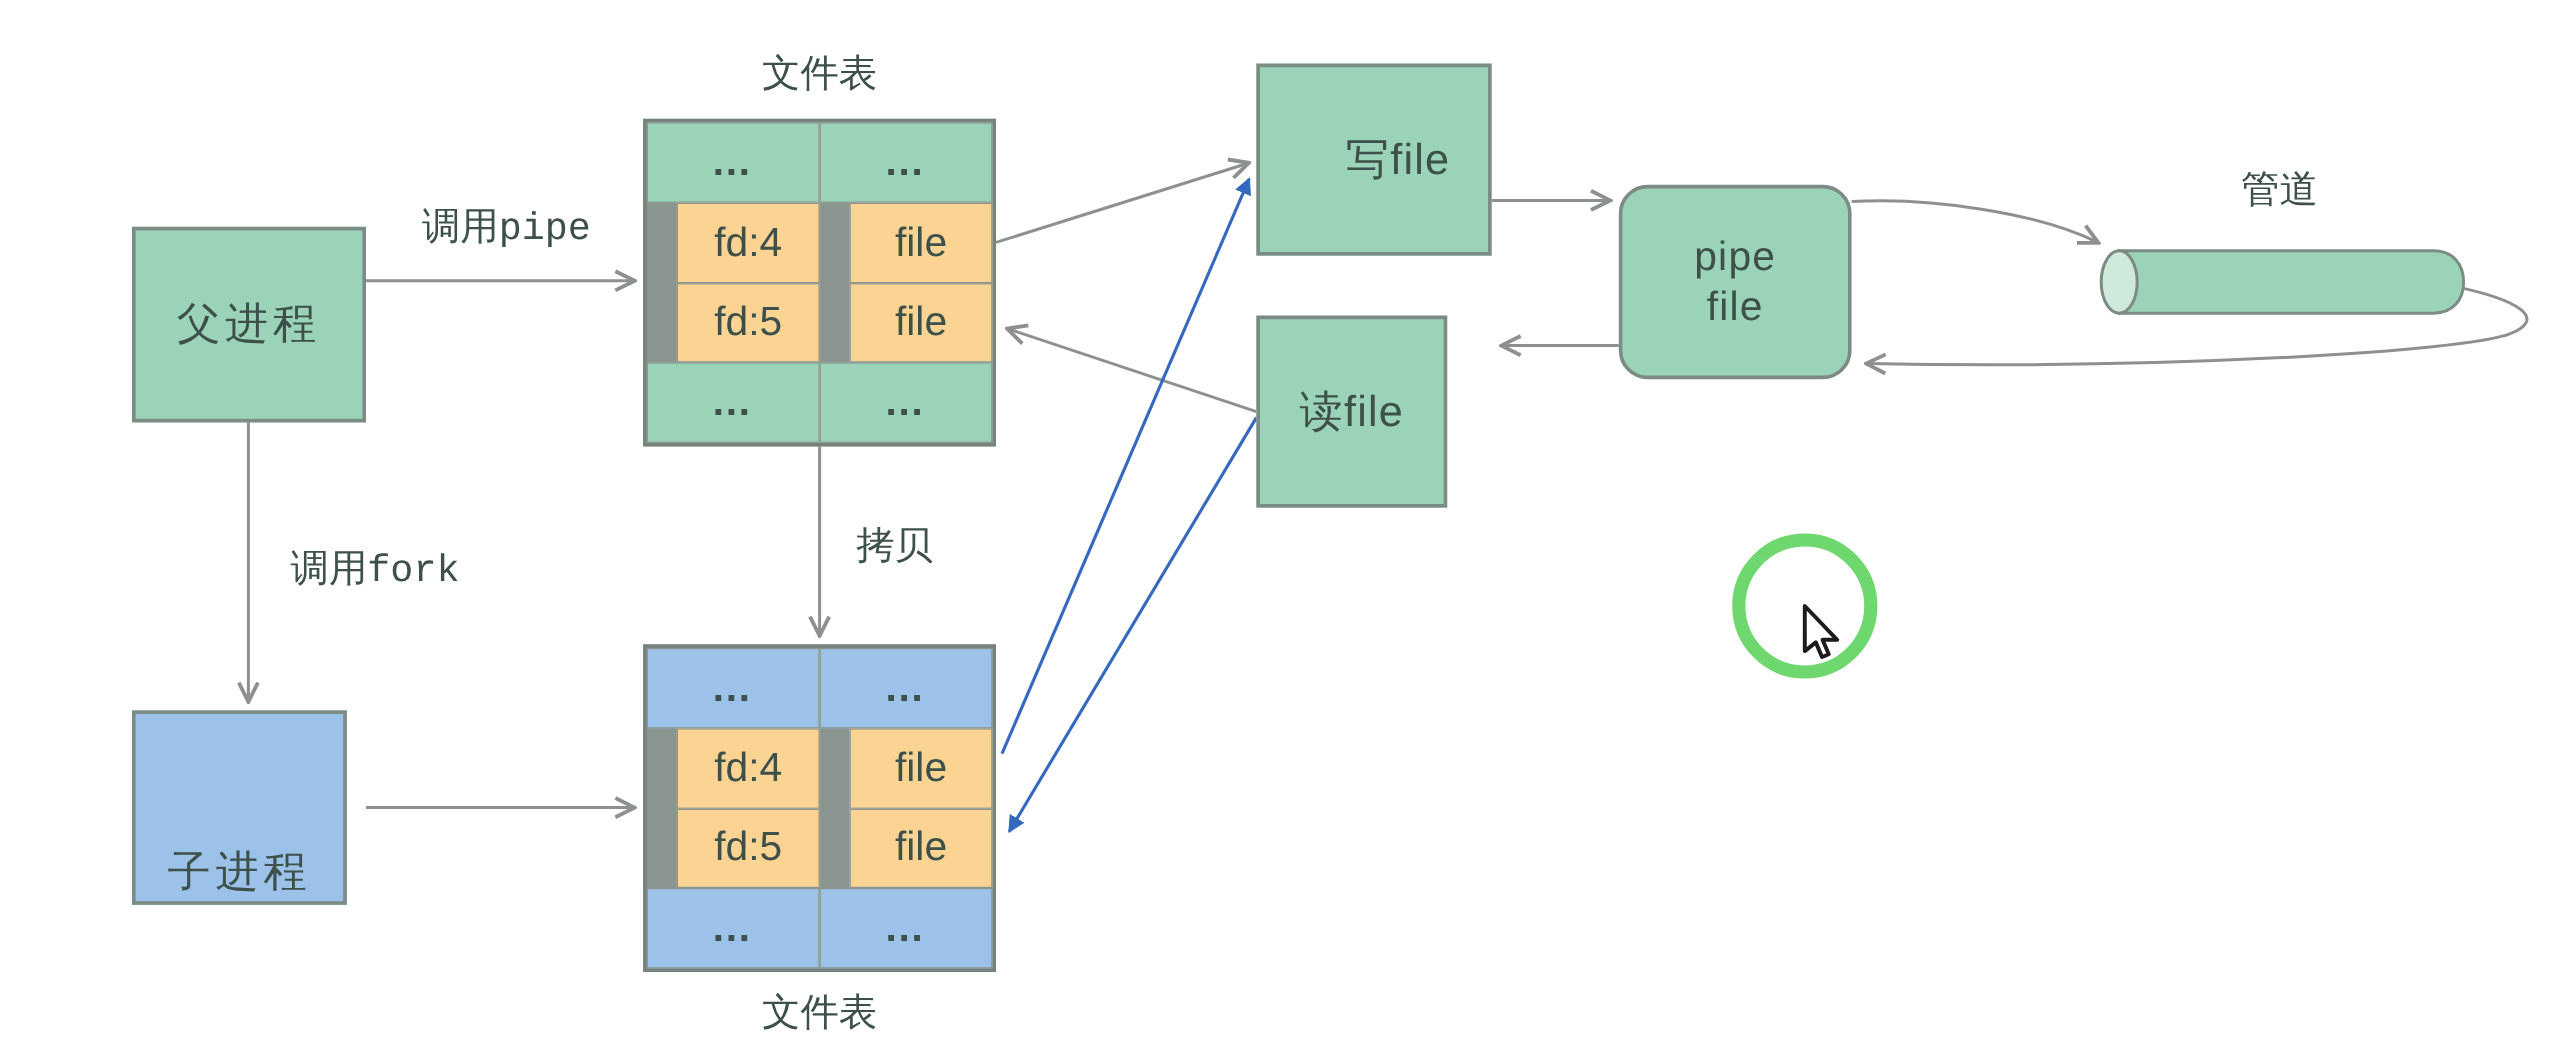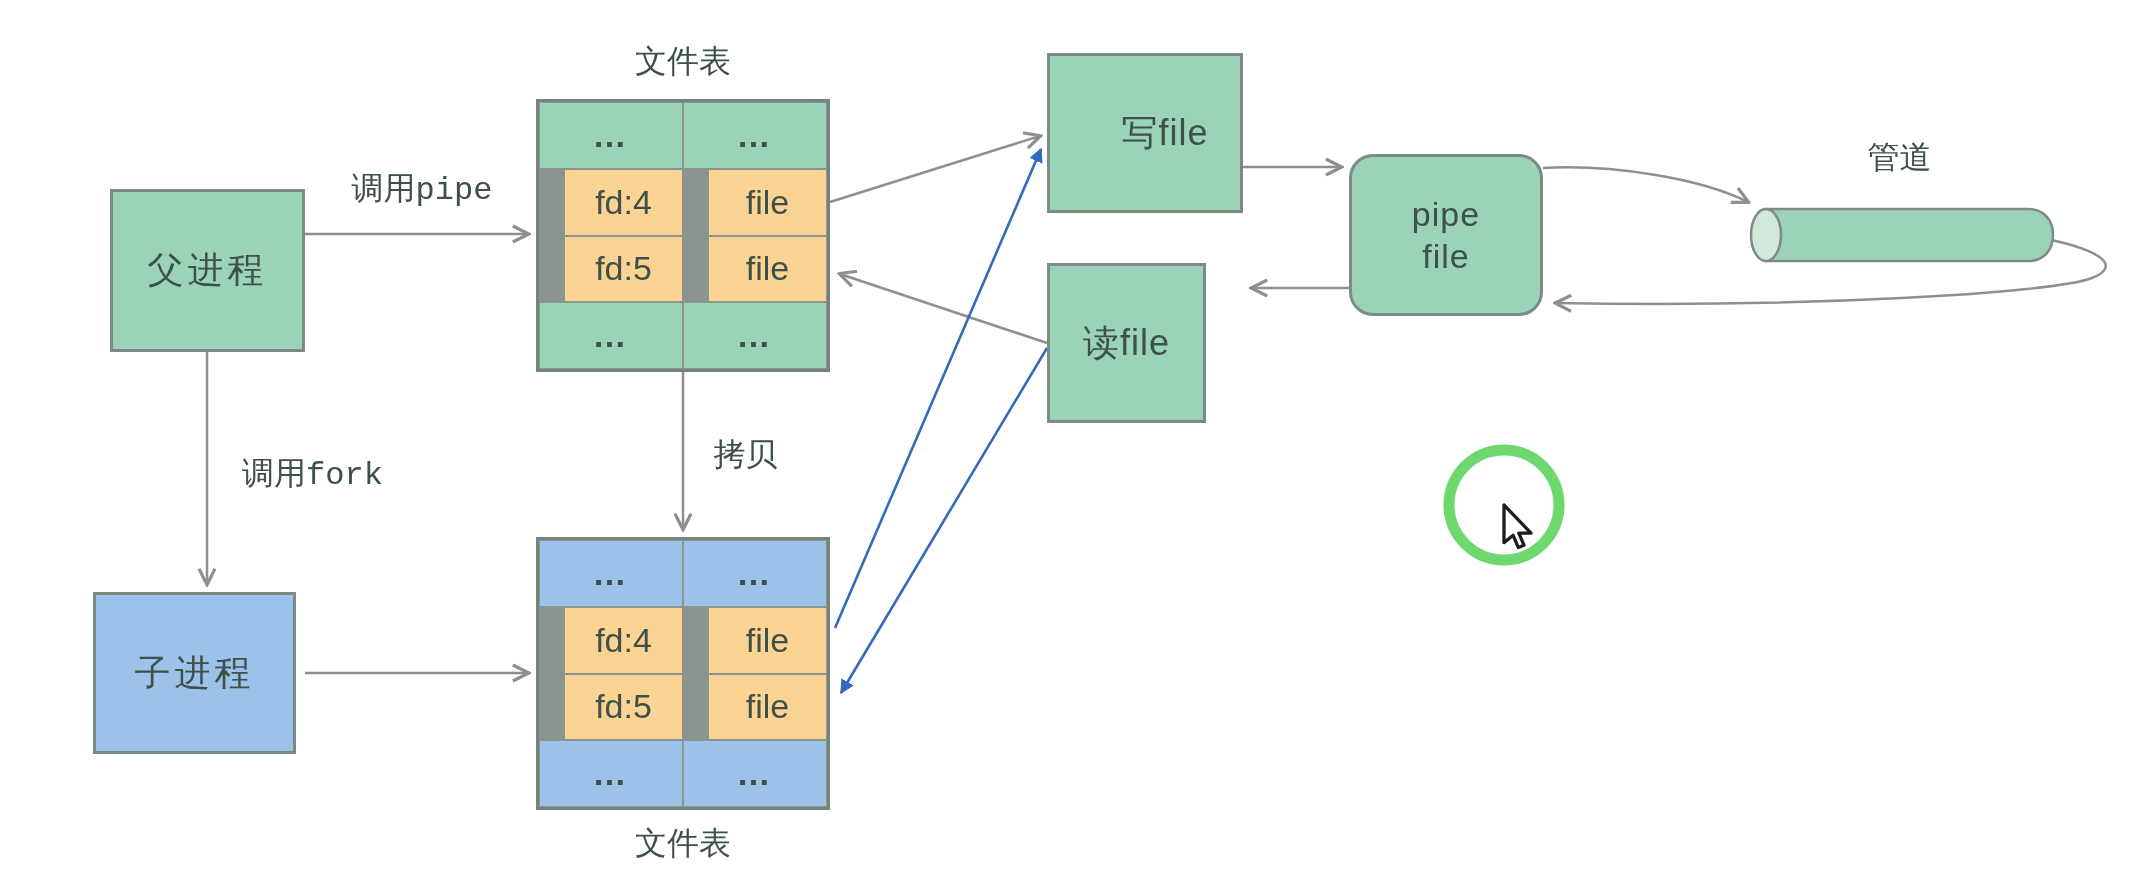--- a/index.html
+++ b/index.html
@@ -67,21 +67,21 @@
     <line x1="1349" y1="288" x2="1252" y2="288" class="edge-gray" marker-end="url(#ag)"></line>
 
     <line x1="835" y1="628" x2="1041" y2="149" class="edge-blue" marker-end="url(#ab)"></line>
     <line x1="1047" y1="348" x2="841" y2="693" class="edge-blue" marker-end="url(#ab)"></line>
   </svg>
 
   <div class="node green" style="left:110px;top:153px;width:195px;height:163px;margin-top:36px;">
     <span>父进程</span>
   </div>
 
-  <div class="node blue" style="left:93px;top:592px;width:203px;height:162px;">
+  <div class="node blue" style="left:110px;top:592px;width:179px;height:162px;align-items:flex-end;">
     <span>子进程</span>
   </div>
 
   <div class="node green" style="left:1047px;top:53px;width:196px;height:160px;letter-spacing:1px;padding-left:40px;">
     <span>写file</span>
   </div>
 
   <div class="node green" style="left:1047px;top:263px;width:159px;height:160px;letter-spacing:1px;">
     <span>读file</span>
   </div>

